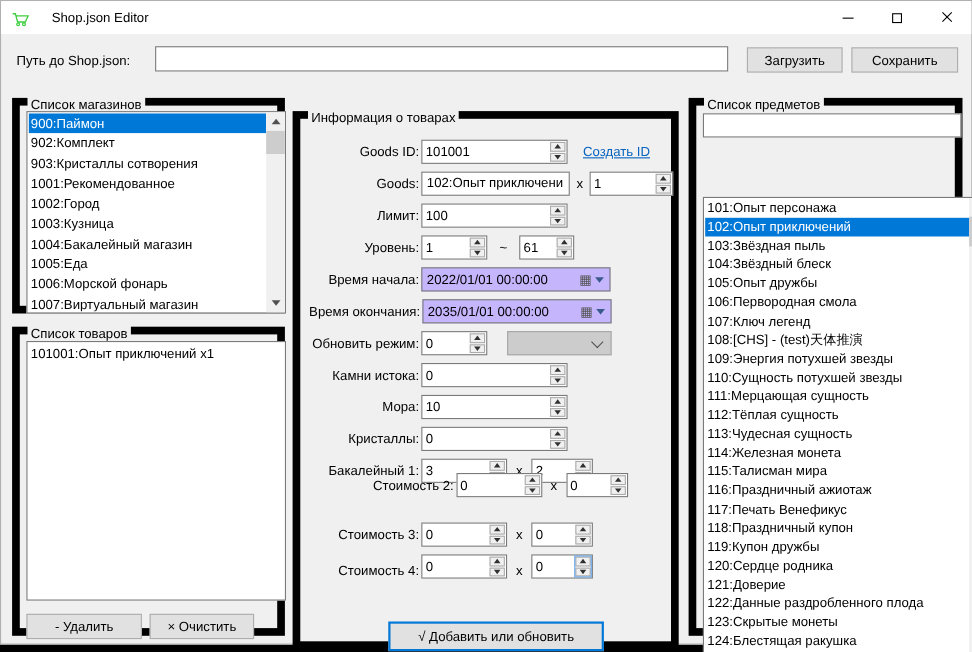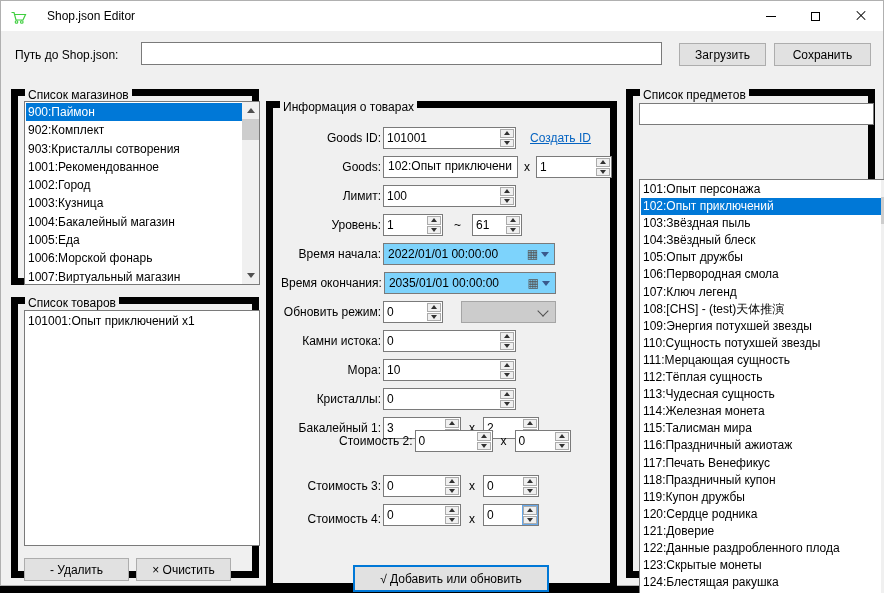--- a/index.html
+++ b/index.html
@@ -45,21 +45,21 @@
   .spin{display:inline-flex;height:22px;border:1px solid #7a7a7a;background:#fff;box-sizing:border-box;flex:0 0 auto;}
   .sv{flex:1;overflow:hidden;white-space:nowrap;padding:3px 0 0 3px;}
   .sb{width:16px;display:flex;flex-direction:column;box-sizing:border-box;}
   .su,.sd{flex:1;margin:1px 1px 0 1px;background:#f0f0f0;border:1px solid #ababab;
           display:flex;align-items:center;justify-content:center;box-sizing:border-box;}
   .sd{margin-top:1px;margin-bottom:1px;}
   .su::after{content:"";border-left:3px solid transparent;border-right:3px solid transparent;border-bottom:4px solid #303030;}
   .sd::after{content:"";border-left:3px solid transparent;border-right:3px solid transparent;border-top:4px solid #303030;}
   .spin.focus .sb{outline:1px solid #66a7e8;outline-offset:-1px;}
   
-  .datebox{display:flex;align-items:center;height:22px;border:1px solid #7a7a7a;background:#7dd3fc;box-sizing:border-box;flex:0 0 auto;}
+  .datebox{display:flex;align-items:center;height:22px;border:1px solid #7a7a7a;background:#c4b5fd;box-sizing:border-box;flex:0 0 auto;}
   .dval{flex:1;padding-left:4px;white-space:nowrap;overflow:hidden;}
   .cal-icon{color:#555;font-size:12px;line-height:12px;margin-right:3px;}
   .darr{border-left:4px solid transparent;border-right:4px solid transparent;border-top:5px solid #3a5a8c;margin-right:5px;}
   
   .combo{display:flex;align-items:center;height:22px;background:#ccc;border:1px solid #a5a5a5;box-sizing:border-box;flex:0 0 auto;}
   .cval{flex:1;padding-left:4px;}
   .chev{width:7px;height:7px;border-right:1px solid #505050;border-bottom:1px solid #505050;
         transform:rotate(45deg);margin:-3px 8px 0 0;}
   
   .irow{position:absolute;left:8px;right:8px;height:22px;display:flex;align-items:center;}

